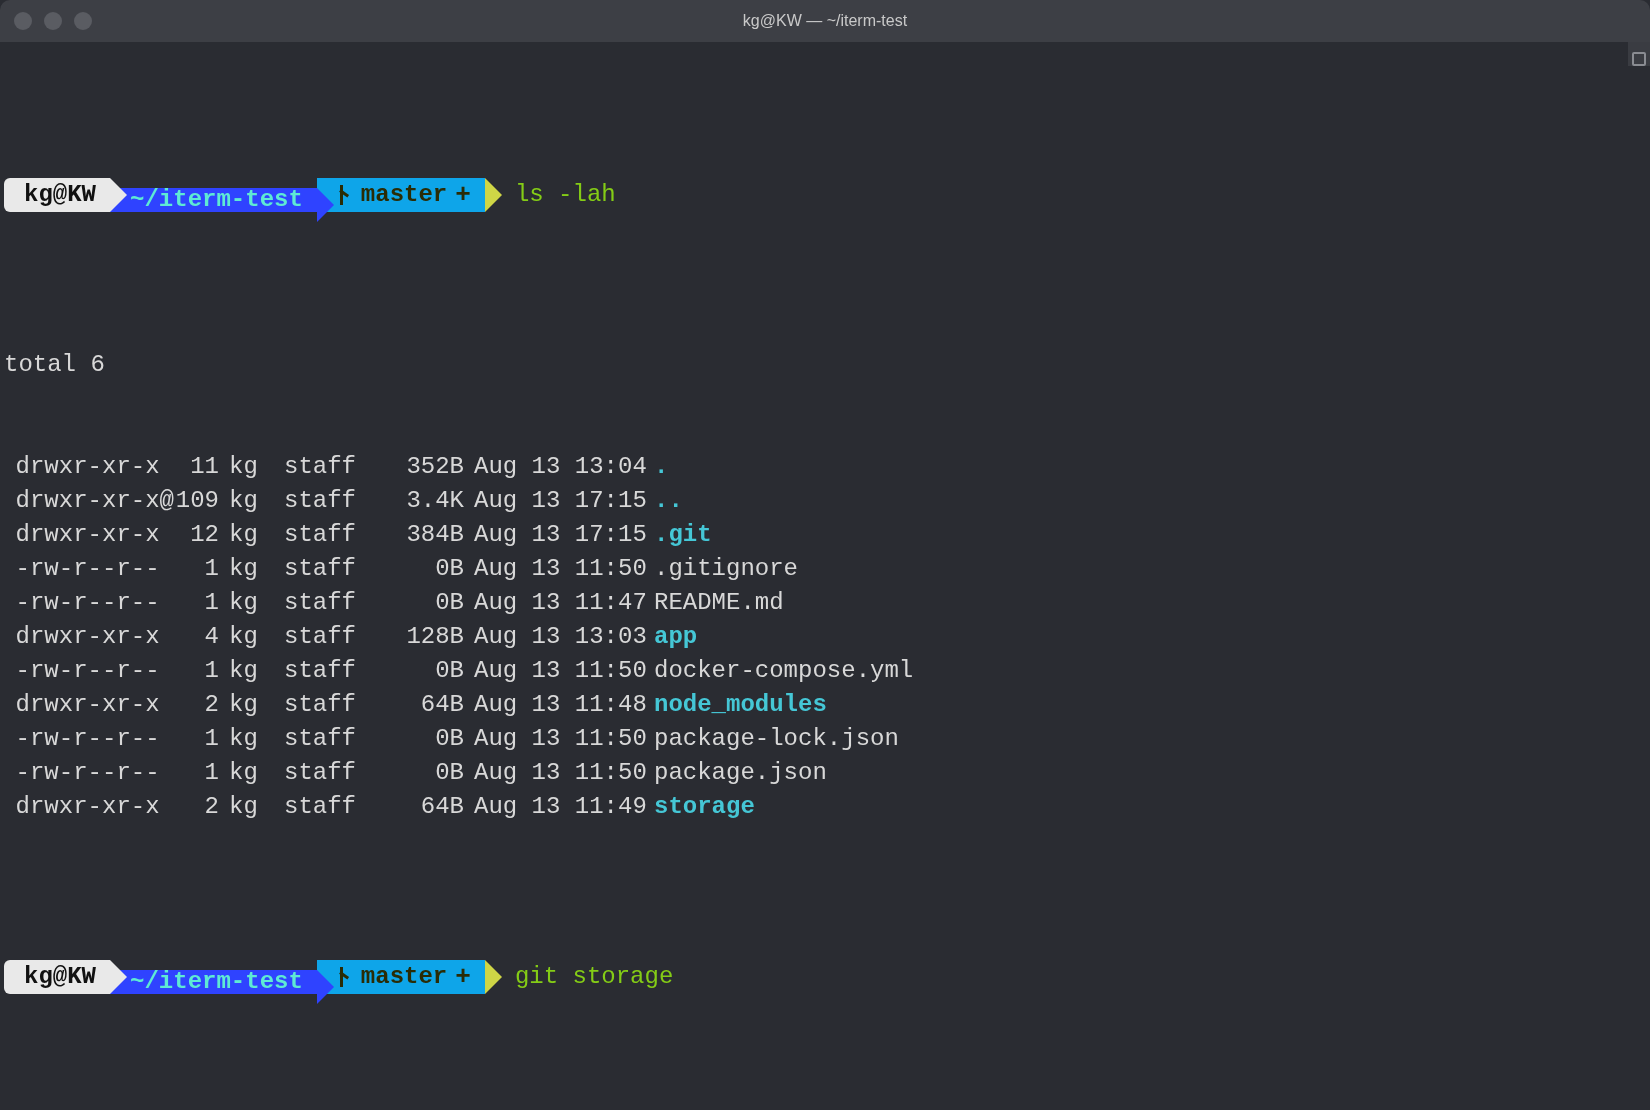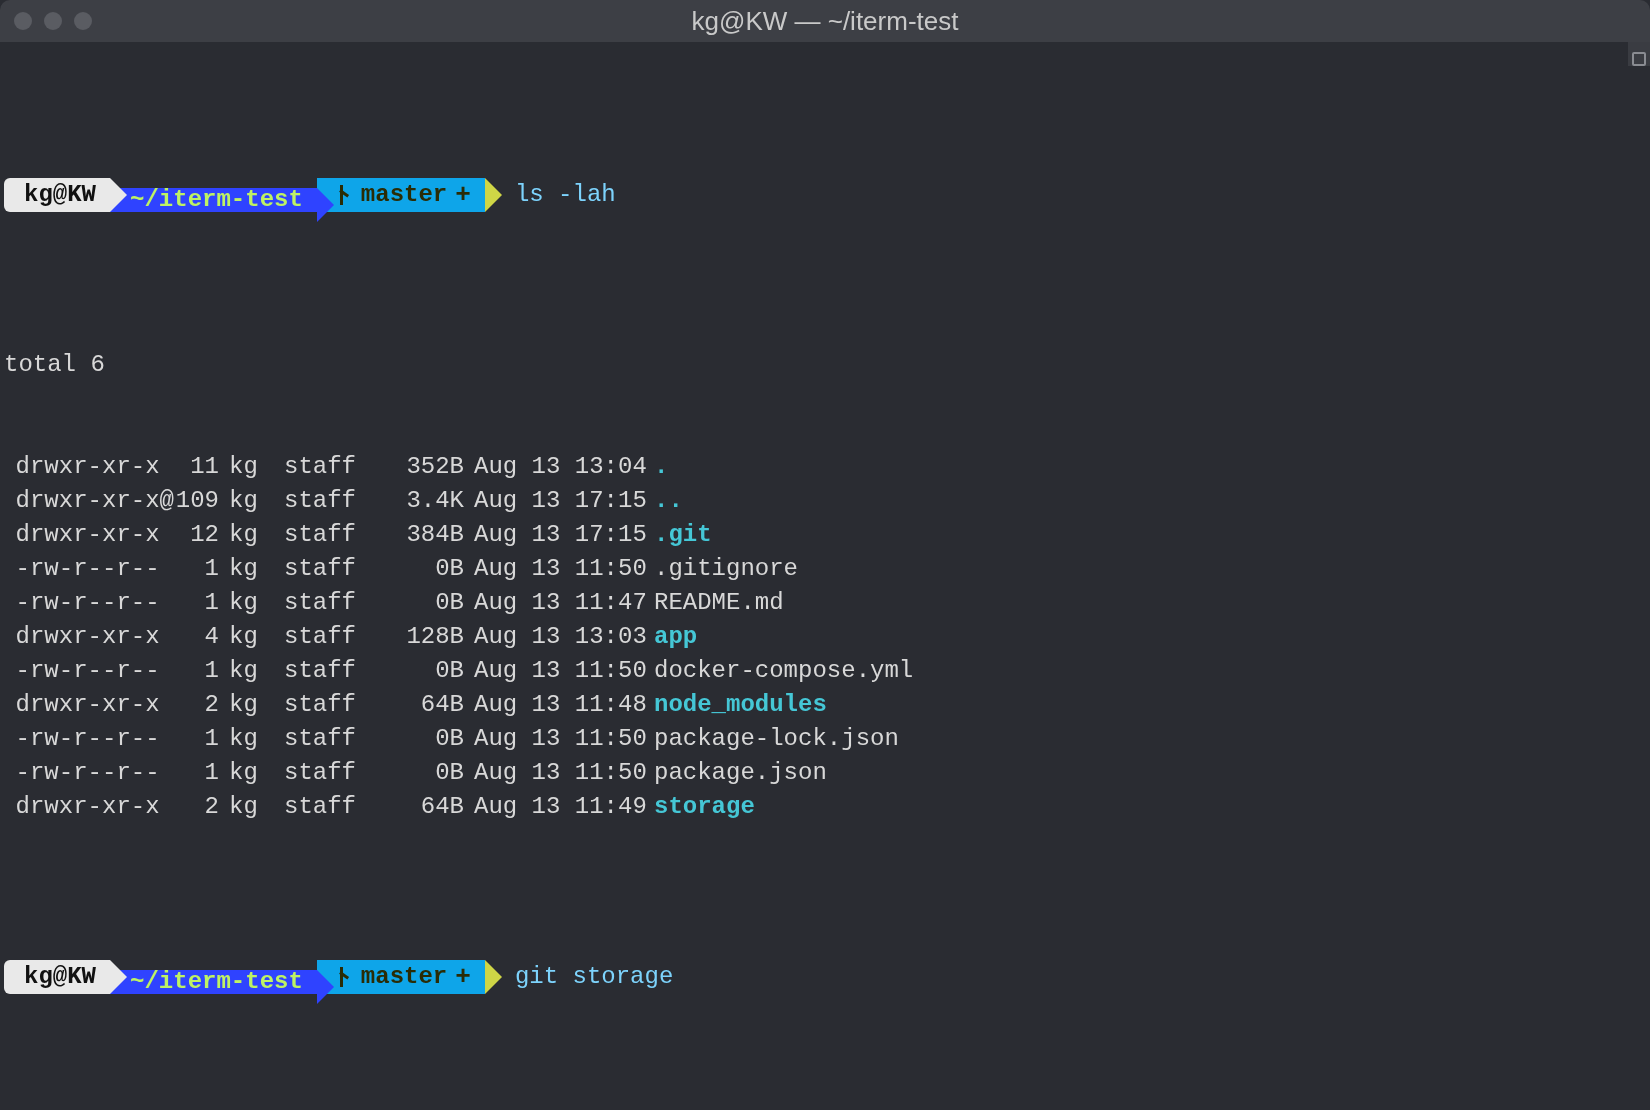--- a/index.html
+++ b/index.html
@@ -23,21 +23,21 @@
     border-top-left-radius: 10px;
     border-top-right-radius: 10px;
   }
   .traffic-lights { display: flex; gap: 12px; }
   .tl-dot {
     width: 18px; height: 18px; border-radius: 50%;
     background: #5a5c62;
   }
   .win-title {
     position: absolute; left: 0; right: 0; text-align: center;
-    color: #c9c9c9; font-size: 26px; font-family: -apple-system, "Helvetica Neue", Arial, sans-serif;
+    color: #c9c9c9; font-size: 16px; font-family: -apple-system, "Helvetica Neue", Arial, sans-serif;
     font-weight: 500;
     pointer-events: none;
   }
   .side-gutter {
     position: absolute;
     right: 0; top: 42px;
     width: 22px;
     background: #3a3c42;
     display: flex; flex-direction: column; align-items: center;
     padding-top: 10px;
@@ -77,39 +77,39 @@
     position: absolute;
     right: -17px; top: 0;
     width: 0; height: 0;
     border-top: 17px solid transparent;
     border-bottom: 17px solid transparent;
     border-left: 17px solid currentColor;
     z-index: 2;
   }
   .seg-host  { background: #e9e9e9; color: #111; }
   .seg-host::after { color: #e9e9e9; }
-  .seg-path  { background: #2f43ff; color: #bef264; margin-top: 10px; }
+  .seg-path  { background: #2f43ff; color: #5eead4; margin-top: 10px; }
   .seg-path::after { color: #2f43ff; }
   .seg-git   { background: #0ea5e9; color: #2a2c06; }
   .seg-git::after { color: #cfd646; }
   .seg .branch-ico {
     display:inline-block; width:16px; height:20px; position:relative;
   }
   .seg .branch-ico::before {
     content:""; position:absolute; left:3px; top:0; width:3px; height:20px; background:#2a2c06;
   }
   .seg .branch-ico::after {
     content:""; position:absolute; left:3px; top:4px; width:10px; height:3px; background:#2a2c06;
     transform: rotate(35deg); transform-origin: left center;
   }
   .seg .plus { font-size:26px; line-height:20px; }
 
   .cmd {
     padding-left: 30px;
-    color: #7dd3fc;
+    color: #84cc16;
     font-weight: 500;
   }
 
   .pre { white-space: pre; }
   .dir   { color: #45c7d6; font-weight: 700; }
 
   .ls-row { display:flex; }
   .ls-row span.col { display:inline-block; }
   .c-perm  { width: 170px; text-align: right; }
   .c-links { width: 55px; text-align:right; padding-right:10px;}

